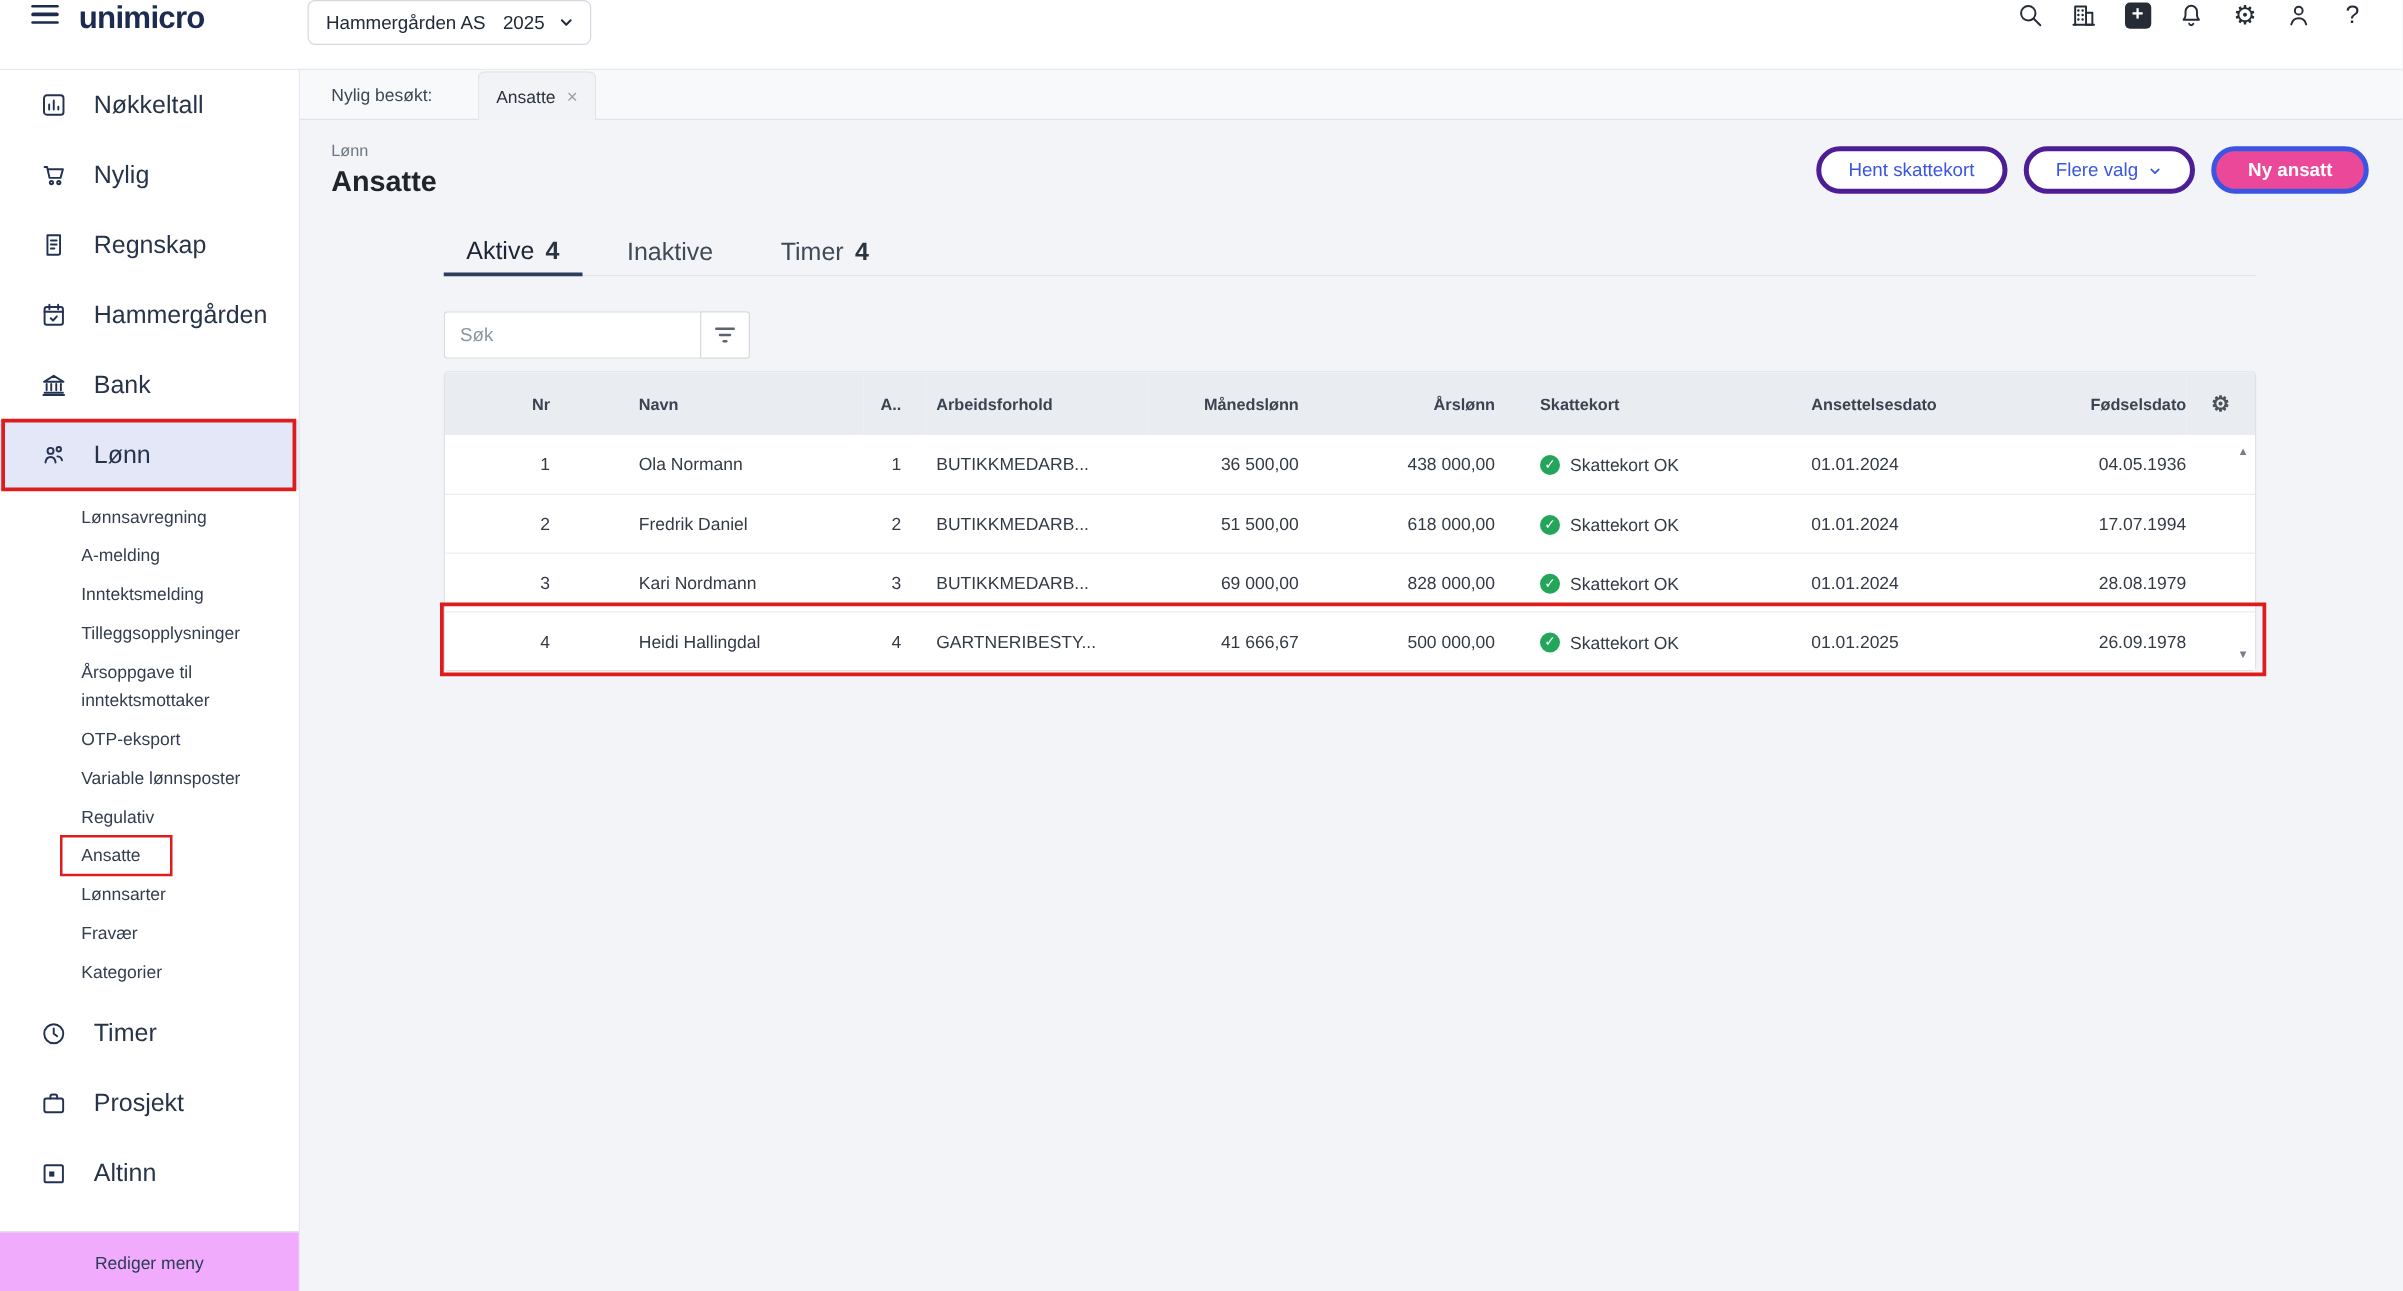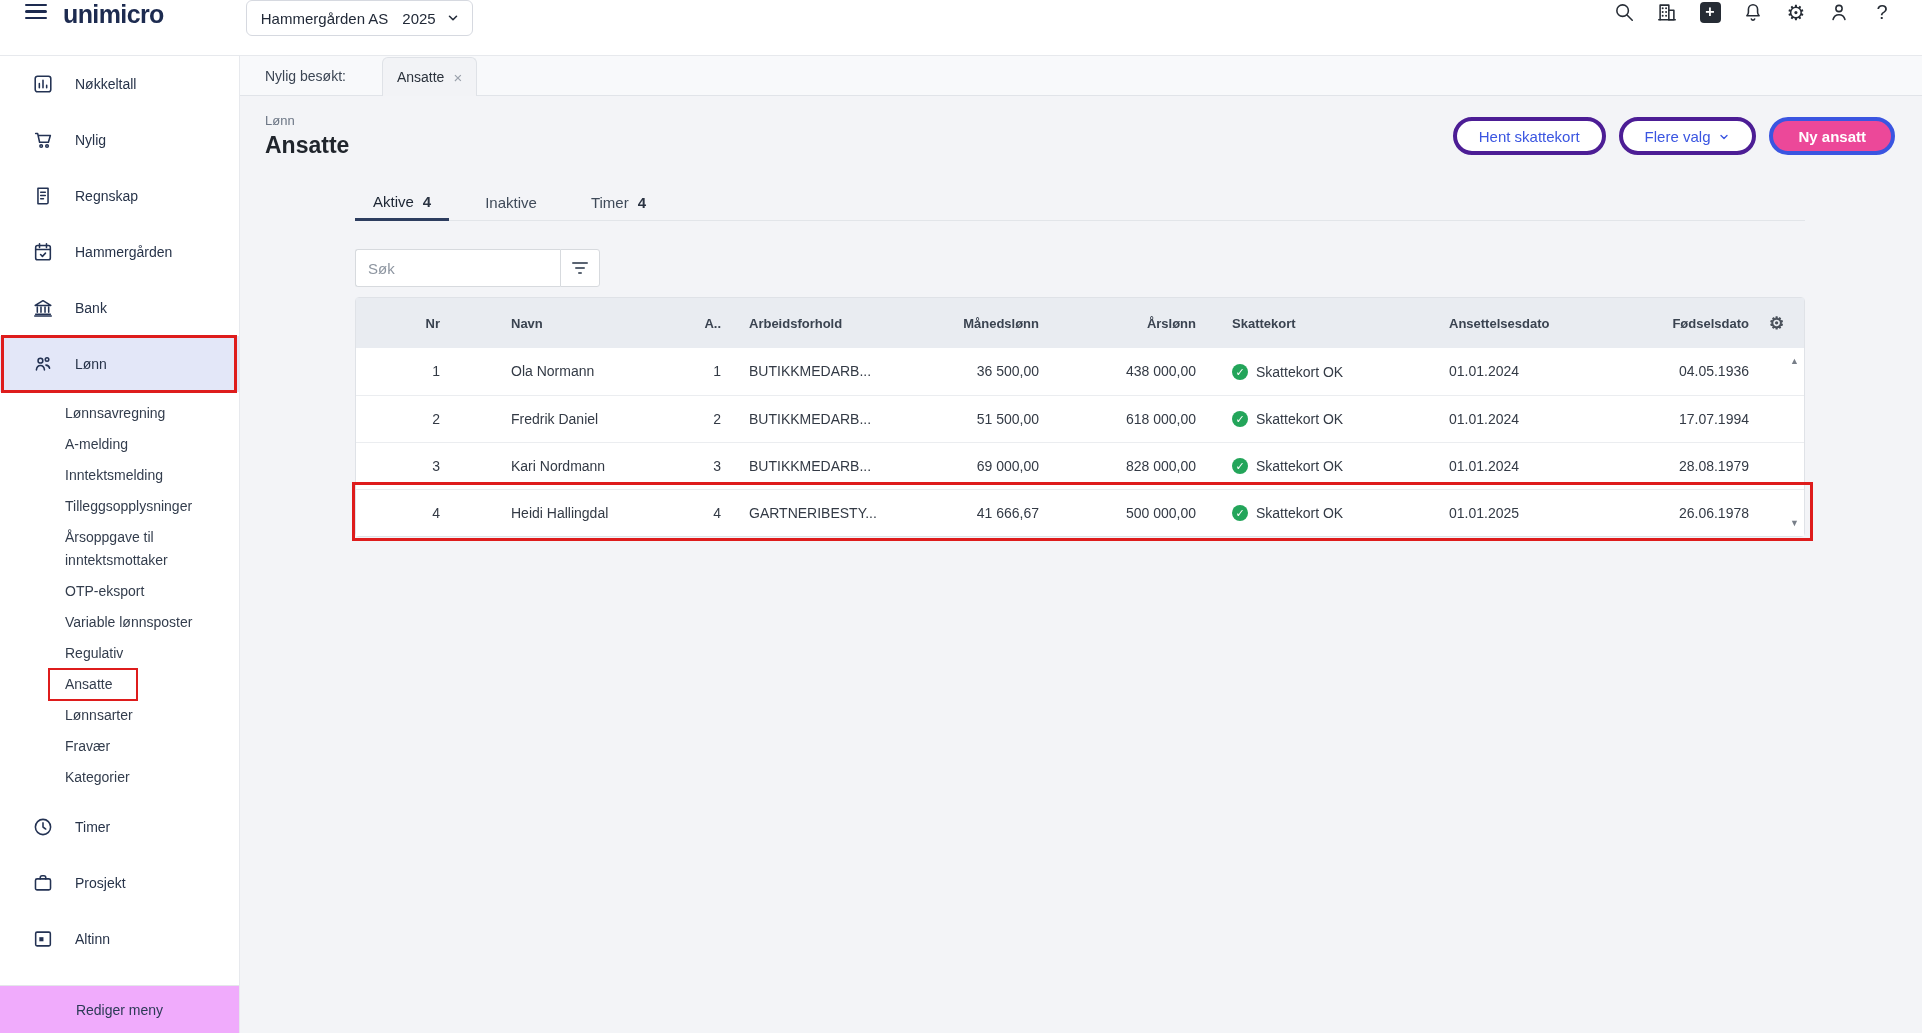--- a/index.html
+++ b/index.html
@@ -37,21 +37,21 @@
   .gear-glyph { font-size:21px; color:#262c35; line-height:1; }
   .help-glyph { font-size:20px; color:#262c35; font-weight:500; }
 
   
   .sidebar {
     position:absolute; top:56px; left:0; bottom:0; width:240px;
     background:#fff; border-right:1px solid #e7e9ed; z-index:4;
   }
   .nav-item {
     height:56px; display:flex; align-items:center; padding-left:32px; gap:21px;
-    font-size:14px; font-weight:500; color:#273349; cursor:pointer;
+    font-size:20px; font-weight:500; color:#273349; cursor:pointer;
   }
   .nav-item .ico { width:22px; height:22px; flex:0 0 auto; }
   .nav-item.active { background:#e3e7f8; }
   .subnav { list-style:none; padding:6px 0 6px 65px; }
   .subnav li { padding:4px 0; line-height:23px; font-size:14px; color:#333d4d; width:158px; cursor:pointer; }
   .sidebar-footer {
     position:absolute; bottom:0; left:0; right:0; height:48px;
     border-top:1px solid #e4e6ea; display:flex; align-items:center; justify-content:center;
     font-size:14px; color:#2b3a55; cursor:pointer; background:#f0abfc;
   }
@@ -87,21 +87,21 @@
   }
   .btn.primary { background:#ec4899; border-color:#3a55e1; color:#fff; font-weight:600; padding:0 25px; }
   .btn .chev { margin-top:2px; }
 
   .tabs-wrap {
     position:absolute; top:129px; left:115px; width:1450px; height:36px;
     display:flex; border-bottom:1px solid #e2e5e9;
   }
   .ftab {
     padding:0 18px; display:flex; align-items:center; gap:9px;
-    font-size:15px; color:#3f4a59; cursor:pointer; margin-right:18px;
+    font-size:20px; color:#3f4a59; cursor:pointer; margin-right:18px;
   }
   .ftab .cnt { font-weight:700; color:#2a3342; }
   .ftab.active { color:#1c2533; border-bottom:3px solid #2d3d5f; margin-bottom:-1px; }
 
   .search-row { position:absolute; top:193px; left:115px; height:38px; display:flex; }
   .search-input {
     width:205px; height:38px; border:1px solid #d7dade; border-right:none;
     border-radius:3px 0 0 3px; background:#fff; padding:0 12px;
     font-size:15px; color:#2a3240; font-family:inherit; outline:none;
   }
@@ -429,21 +429,21 @@
           <td class="c-arb">GARTNERIBESTY...</td>
           <td class="c-man">41 666,67</td>
           <td class="c-ars">500 000,00</td>
           <td class="c-skatt">
             <span class="status">
                 <span class="check-circle">✓</span>
                 <span>Skattekort OK</span>
               </span>
           </td>
           <td class="c-ansett">01.01.2025</td>
-          <td class="c-fods">26.06.1978</td>
+          <td class="c-fods">26.09.1978</td>
           <td class="c-set"></td>
         </tr>
       </tbody>
     </table>
     <span class="scroll-arrow scroll-up">▲</span>
     <span class="scroll-arrow scroll-down">▼</span>
   </div>
 
 </main>
 

